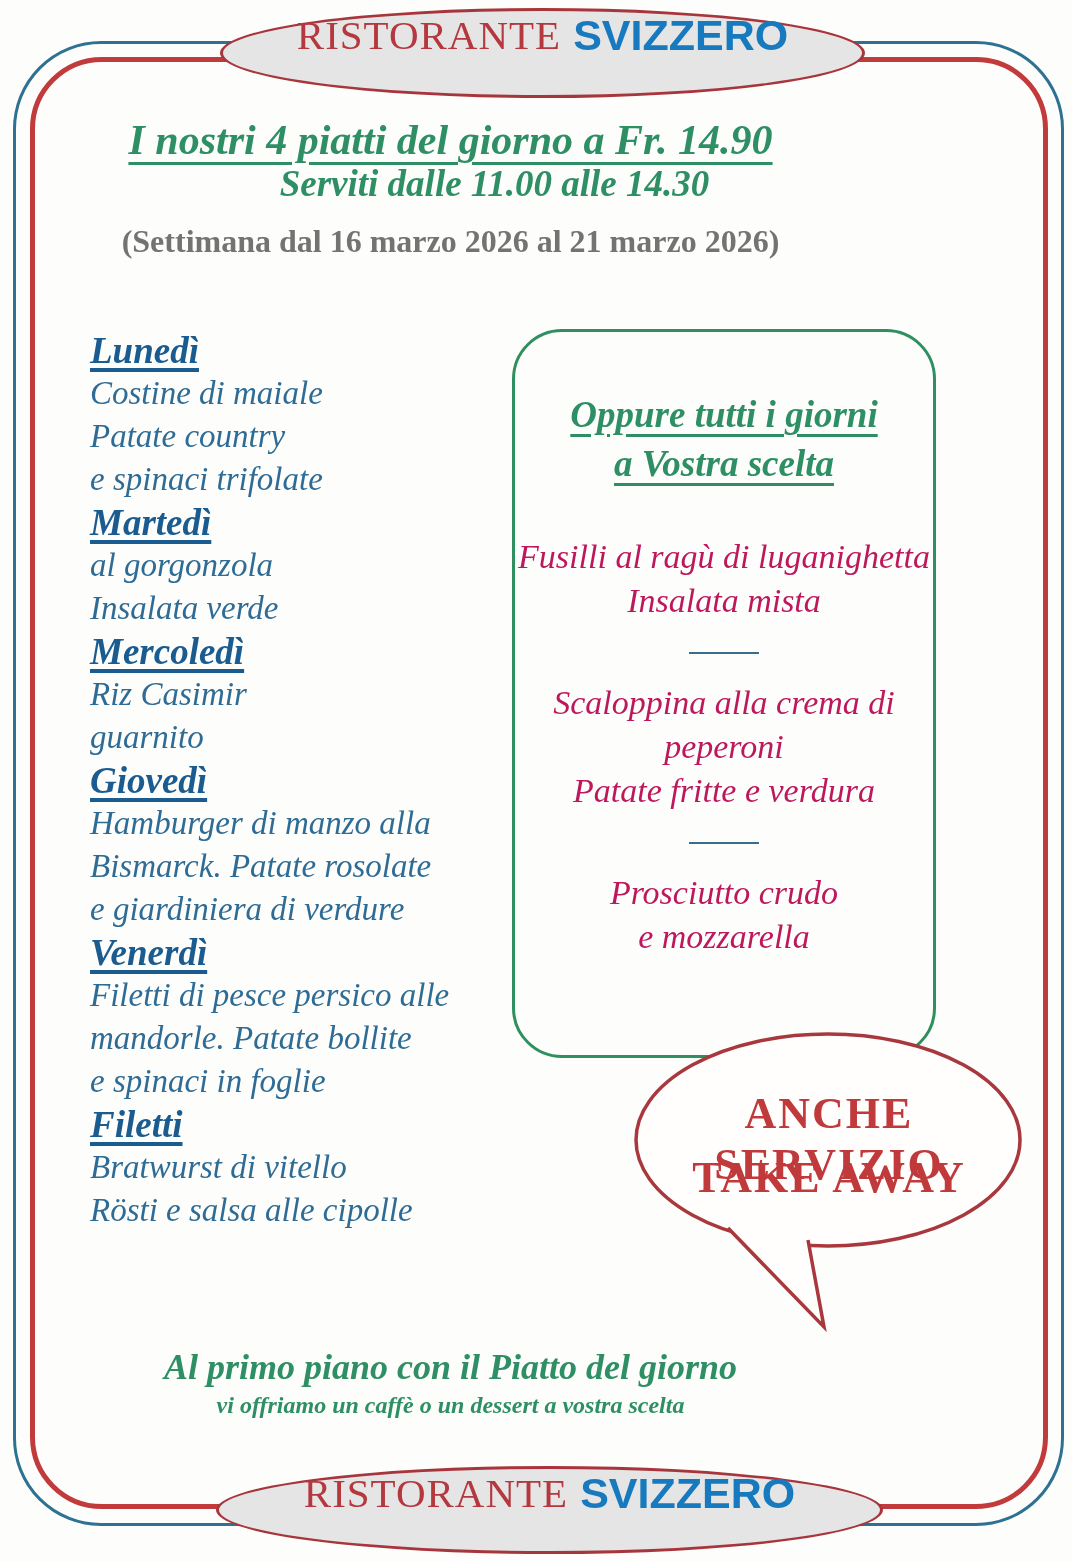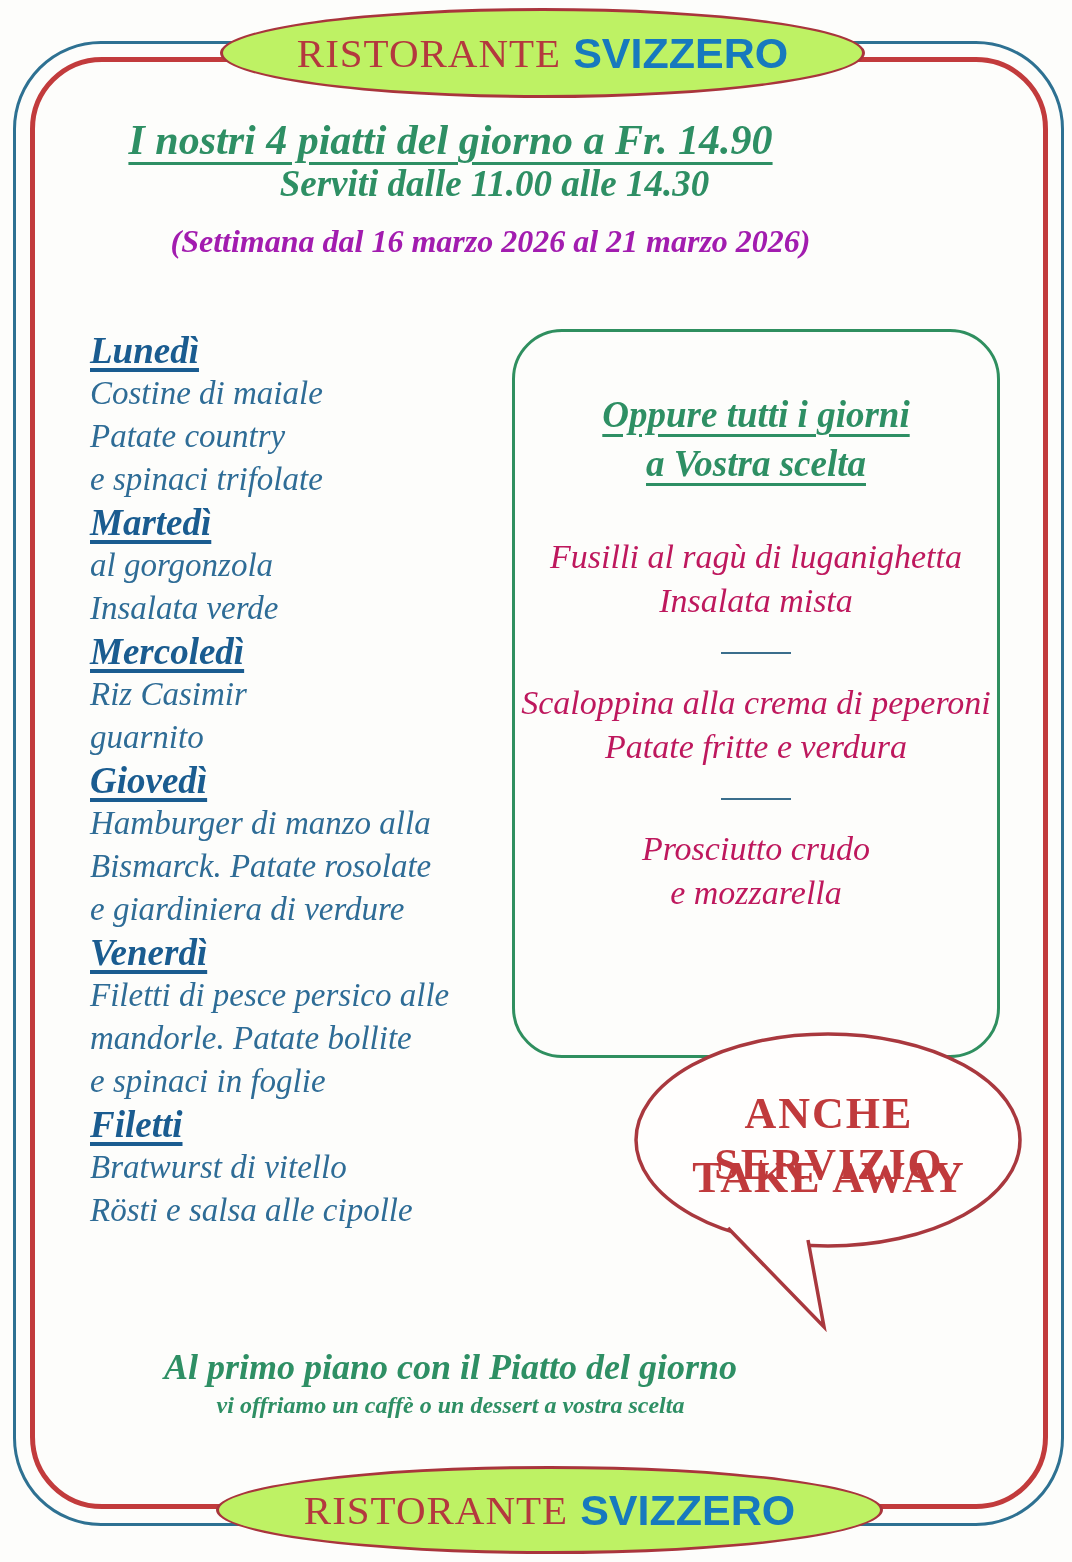--- a/index.html
+++ b/index.html
@@ -16,59 +16,59 @@
     position:absolute;left:13px;top:41px;width:1051px;height:1485px;
     border:3px solid #2e7192;border-radius:88px;z-index:1;
   }
   .frame-inner{
     position:absolute;left:30px;top:57px;width:1018px;height:1452px;
     border:5px solid #c23b3c;border-radius:72px;z-index:1;
   }
 
   
   .badge{
-    position:absolute;background:#bef264;border:3px solid #a9353c;
+    position:absolute;background:#e5e5e5;border:3px solid #a9353c;
     border-radius:50%;z-index:3;
-    display:flex;align-items:center;justify-content:center;gap:12px;
+    display:flex;justify-content:center;gap:12px;
     white-space:nowrap;
   }
   .badge-top{left:220px;top:8px;width:645px;height:90px;}
   .badge-bottom{left:216px;top:1466px;width:667px;height:88px;}
   .badge .rist{
     font-family:"Liberation Serif", serif;font-size:41px;color:#b4383e;
     letter-spacing:1px;
   }
   .badge .sviz{
     font-family:"Liberation Sans", sans-serif;font-size:43px;font-weight:800;
     color:#1779be;letter-spacing:0px;
   }
 
   
   .center-line{position:absolute;left:30px;width:841px;text-align:center;z-index:3;}
   .title{
     top:116px;font-size:42px;font-weight:bold;font-style:italic;color:#2e8f64;
     text-decoration:underline;text-decoration-thickness:3px;text-underline-offset:8px;
   }
   .subtitle{top:162px;font-size:37px;font-weight:bold;font-style:italic;color:#2e8f64;margin-left:44px;}
-  .week{top:223px;font-size:32px;font-weight:bold;font-style:italic;color:#a21caf;margin-left:40px;}
+  .week{top:223px;font-size:32px;font-weight:bold;color:#737373;}
 
   
   .days{position:absolute;left:90px;top:329px;width:432px;z-index:3;}
   .day-line{height:43px;line-height:43px;}
   .day-name{
     font-size:37px;font-weight:bold;font-style:italic;color:#1a5c90;
   }
   .day-name span{
     text-decoration:underline;text-decoration-thickness:3.5px;text-underline-offset:5px;
   }
   .dish{font-size:33px;font-style:italic;color:#2e6c96;}
 
   
   .daily-box{
-    position:absolute;left:512px;top:329px;width:488px;height:729px;
+    position:absolute;left:512px;top:329px;width:424px;height:729px;
     border:3px solid #2f8f5f;border-radius:50px;z-index:2;
     text-align:center;padding-top:58px;background:transparent;
   }
   .box-title{
     font-size:37px;font-weight:bold;font-style:italic;color:#2e8f64;line-height:49px;
   }
   .box-title span{
     text-decoration:underline;text-decoration-thickness:3px;text-underline-offset:7px;
   }
   .box-dish{font-size:34px;font-style:italic;color:#be185d;line-height:44px;}

